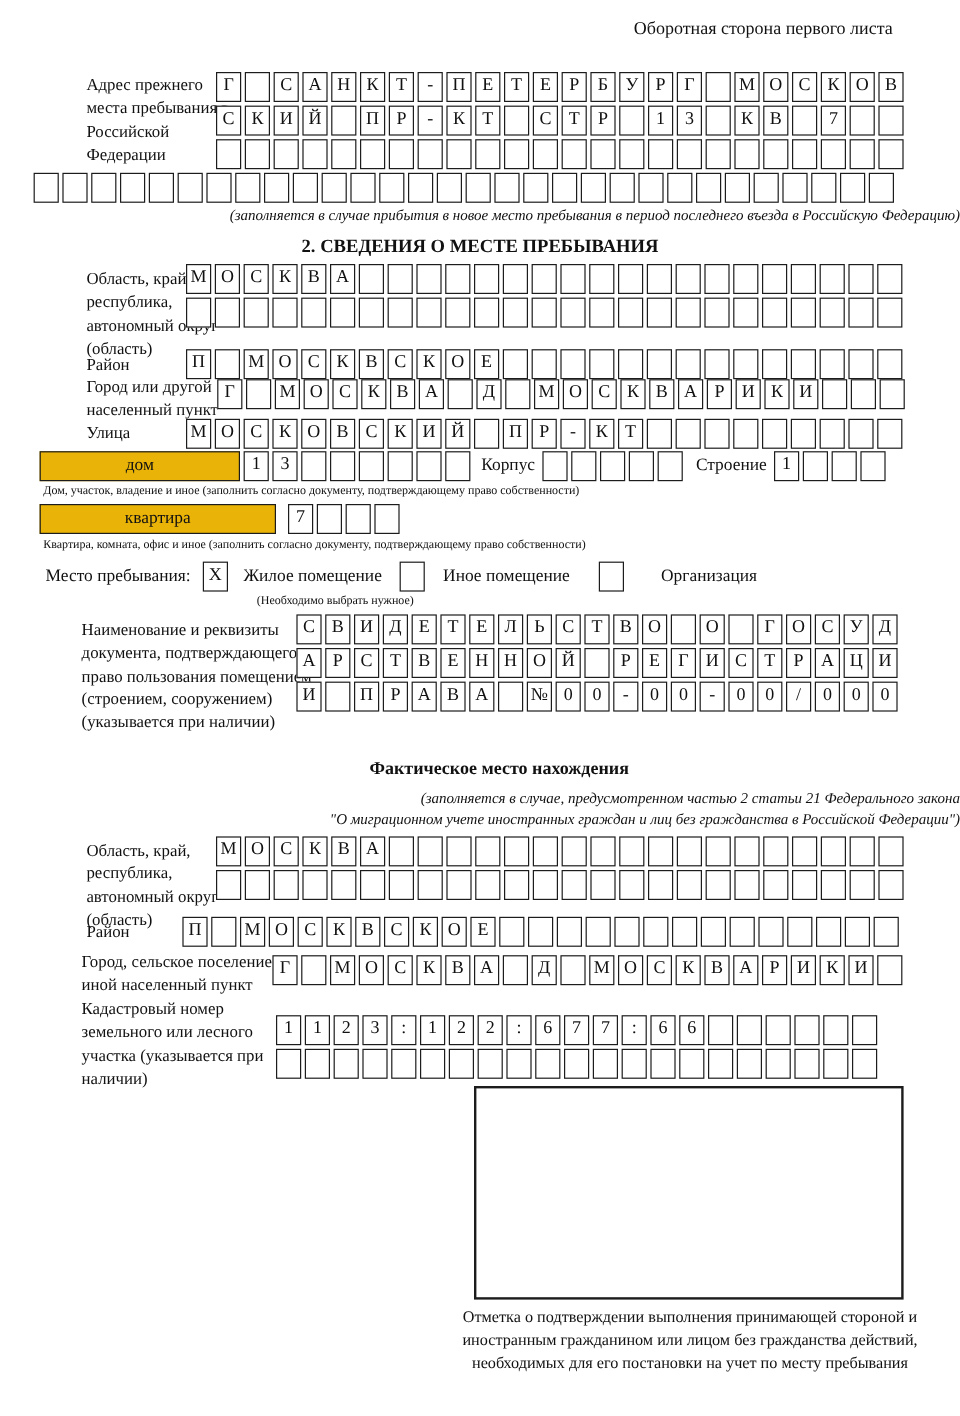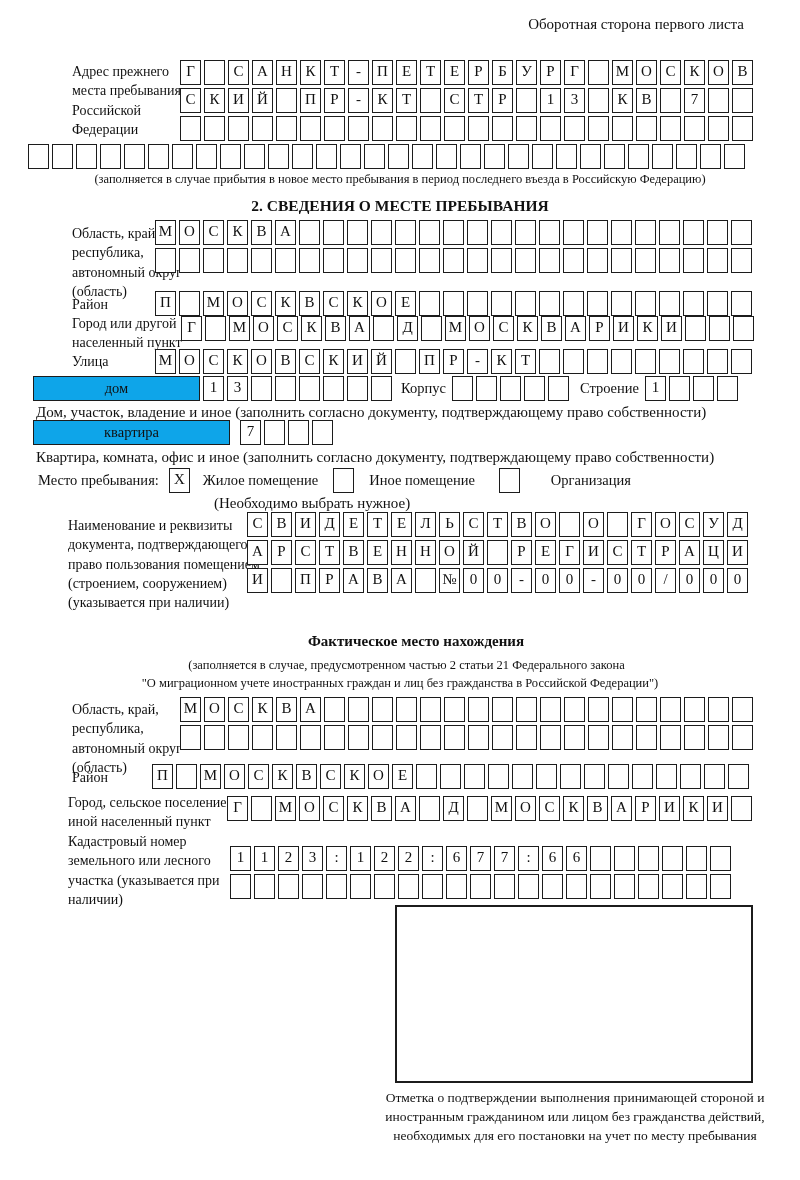--- a/index.html
+++ b/index.html
@@ -4,33 +4,33 @@
 <style>
   html,body{margin:0;padding:0;}
   body{
     width:800px;height:1180px;position:relative;overflow:hidden;
     background:#ffffff;color:#111;
     font-family:"Liberation Serif","DejaVu Serif",serif;
   }
   .abs{position:absolute;}
   .hdr{top:16px;left:0;right:56px;text-align:right;font-size:15px;}
   .lbl{font-size:14px;line-height:1.38;margin-left:32px;}
-  .cap{font-size:15px;}
-  .note{font-size:12.5px;text-align:center;left:0;right:0;}
+  .cap{font-size:10px;}
+  .note{font-size:12.5px;text-align:right;left:0;right:0;font-style:italic;}
   .title{font-weight:bold;font-size:15.5px;text-align:center;left:0;right:0;}
   .cellrow{white-space:nowrap;}
   .cell{
     display:inline-block;box-sizing:border-box;width:21px;height:25px;
     border:1.6px solid #1c1c1c;margin-right:3px;text-align:center;
     font-size:15px;line-height:21px;vertical-align:top;background:#fff;
   }
   .widebox{
     display:inline-block;box-sizing:border-box;height:25px;
     border:1.6px solid #1c1c1c;text-align:center;font-size:14.5px;line-height:22px;
-    vertical-align:top;background:#0ea5e9;
+    vertical-align:top;background:#eab308;
   }
   .inlbl{display:inline-block;font-size:14.5px;line-height:25px;vertical-align:top;}
   .stamp{
     box-sizing:border-box;border:2px solid #1c1c1c;background:#fff;
     left:395px;top:905px;width:358px;height:178px;
   }
   .stampcap{left:383px;top:1089px;width:384px;text-align:center;font-size:13.5px;line-height:1.4;}
 </style>
 </head>
 <body>

